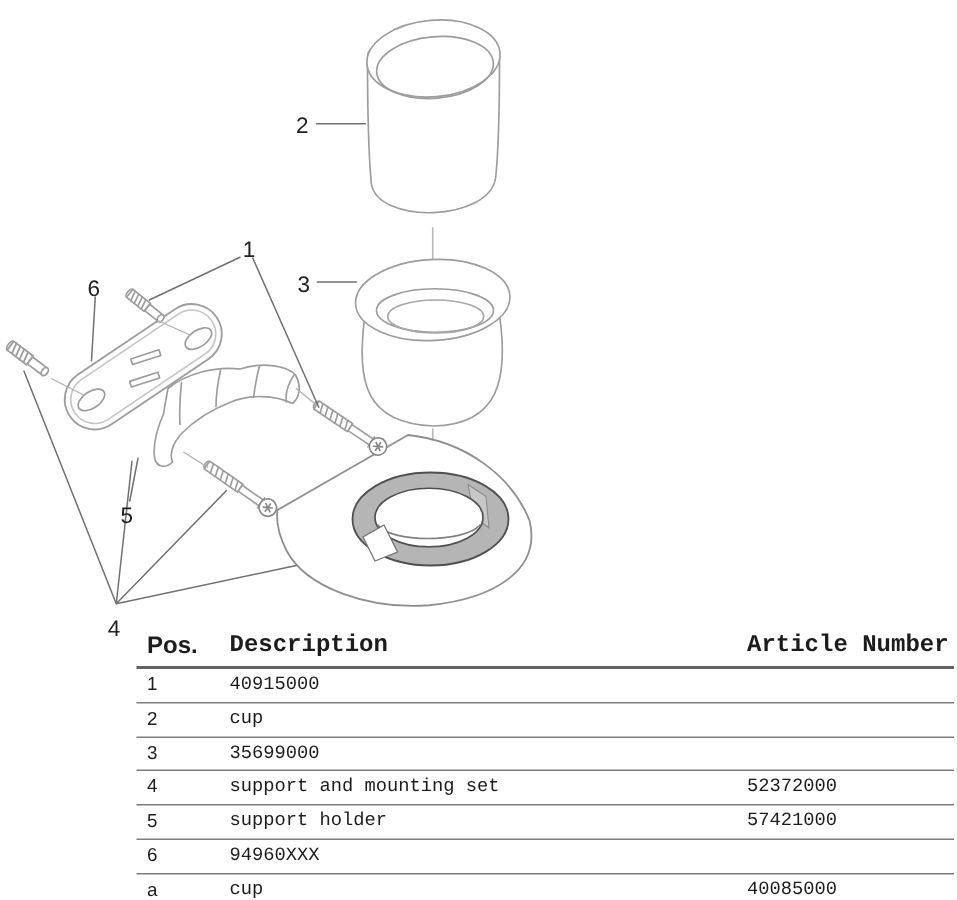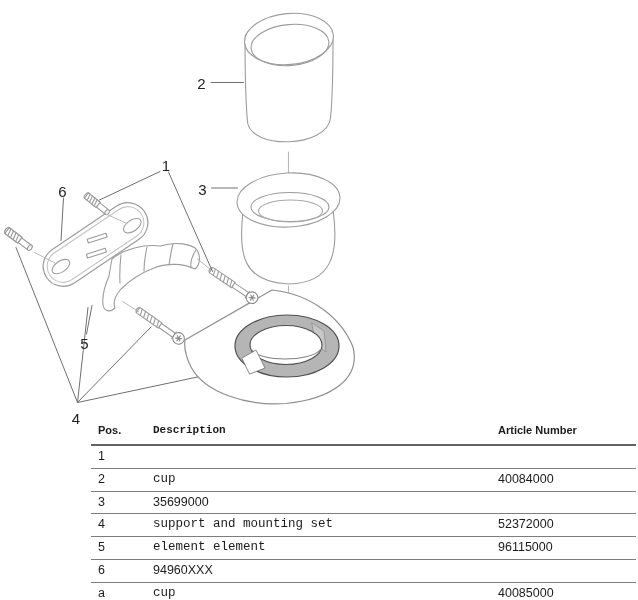--- a/index.html
+++ b/index.html
@@ -6,24 +6,24 @@
   #stage{position:relative;width:638px;height:600px;background:#fff;overflow:hidden;
          font-family:"Liberation Sans","DejaVu Sans",sans-serif;color:#1c1c1c;}
   #diagram-svg{position:absolute;left:0;top:0;}
   .callout{font-size:15px;fill:#222;font-family:"Liberation Sans","DejaVu Sans",sans-serif;}
   
   .parts-table{position:absolute;left:91px;top:417px;width:545px;font-size:12.5px;}
   .prow{display:flex;align-items:center;height:21.8px;line-height:21.8px;
         border-bottom:1.5px solid #7d7d7d;}
   .prow:last-child{border-bottom:1px solid #b5b5b5;}
   .phead{display:flex;align-items:center;height:27px;line-height:27px;
-         font-weight:bold;border-bottom:2px solid #636363;font-size:11px;}
+         font-weight:bold;border-bottom:2px solid #636363;font-size:16px;}
   .c-pos{width:62px;padding-left:7px;box-sizing:border-box;flex:0 0 auto;}
   .c-desc{flex:1 1 auto;font-family:Liberation Mono, monospace;}
-  .c-art{width:138px;flex:0 0 auto;}
+  .c-art{width:138px;flex:0 0 auto;font-family:Liberation Mono, monospace;}
 </style>
 </head>
 <body>
 
 <div id="stage">
 
   <svg id="diagram-svg" width="638" height="600" viewBox="0 0 638 600">
     <g fill="none" stroke="#9c9c9c" stroke-width="1.1" stroke-linecap="round" stroke-linejoin="round">
 
       <path stroke="#b8b8b8" d="M288.5,152 V214 M288.5,286 V360"></path>
@@ -128,43 +128,43 @@
 
   <div class="parts-table">
     <div class="phead">
       <span class="c-pos">Pos.</span>
       <span class="c-desc">Description</span>
       <span class="c-art">Article Number</span>
     </div>
     <div>
     <div class="prow">
       <span class="c-pos">1</span>
+      <span class="c-art">40915000</span>
     </div>
 
     <div class="prow">
       <span class="c-pos">2</span>
       <span class="c-desc">cup</span>
-      <span class="c-art">40084000</span>
     </div>
 
     <div class="prow">
       <span class="c-pos">3</span>
       <span class="c-art">35699000</span>
     </div>
 
     <div class="prow">
       <span class="c-pos">4</span>
       <span class="c-desc">support and mounting set</span>
       <span class="c-art">52372000</span>
     </div>
 
     <div class="prow">
       <span class="c-pos">5</span>
-      <span class="c-desc">element element</span>
-      <span class="c-art">96115000</span>
+      <span class="c-desc">support holder</span>
+      <span class="c-art">57421000</span>
     </div>
 
     <div class="prow">
       <span class="c-pos">6</span>
       <span class="c-art">94960XXX</span>
     </div>
 
     <div class="prow">
       <span class="c-pos">a</span>
       <span class="c-desc">cup</span>

